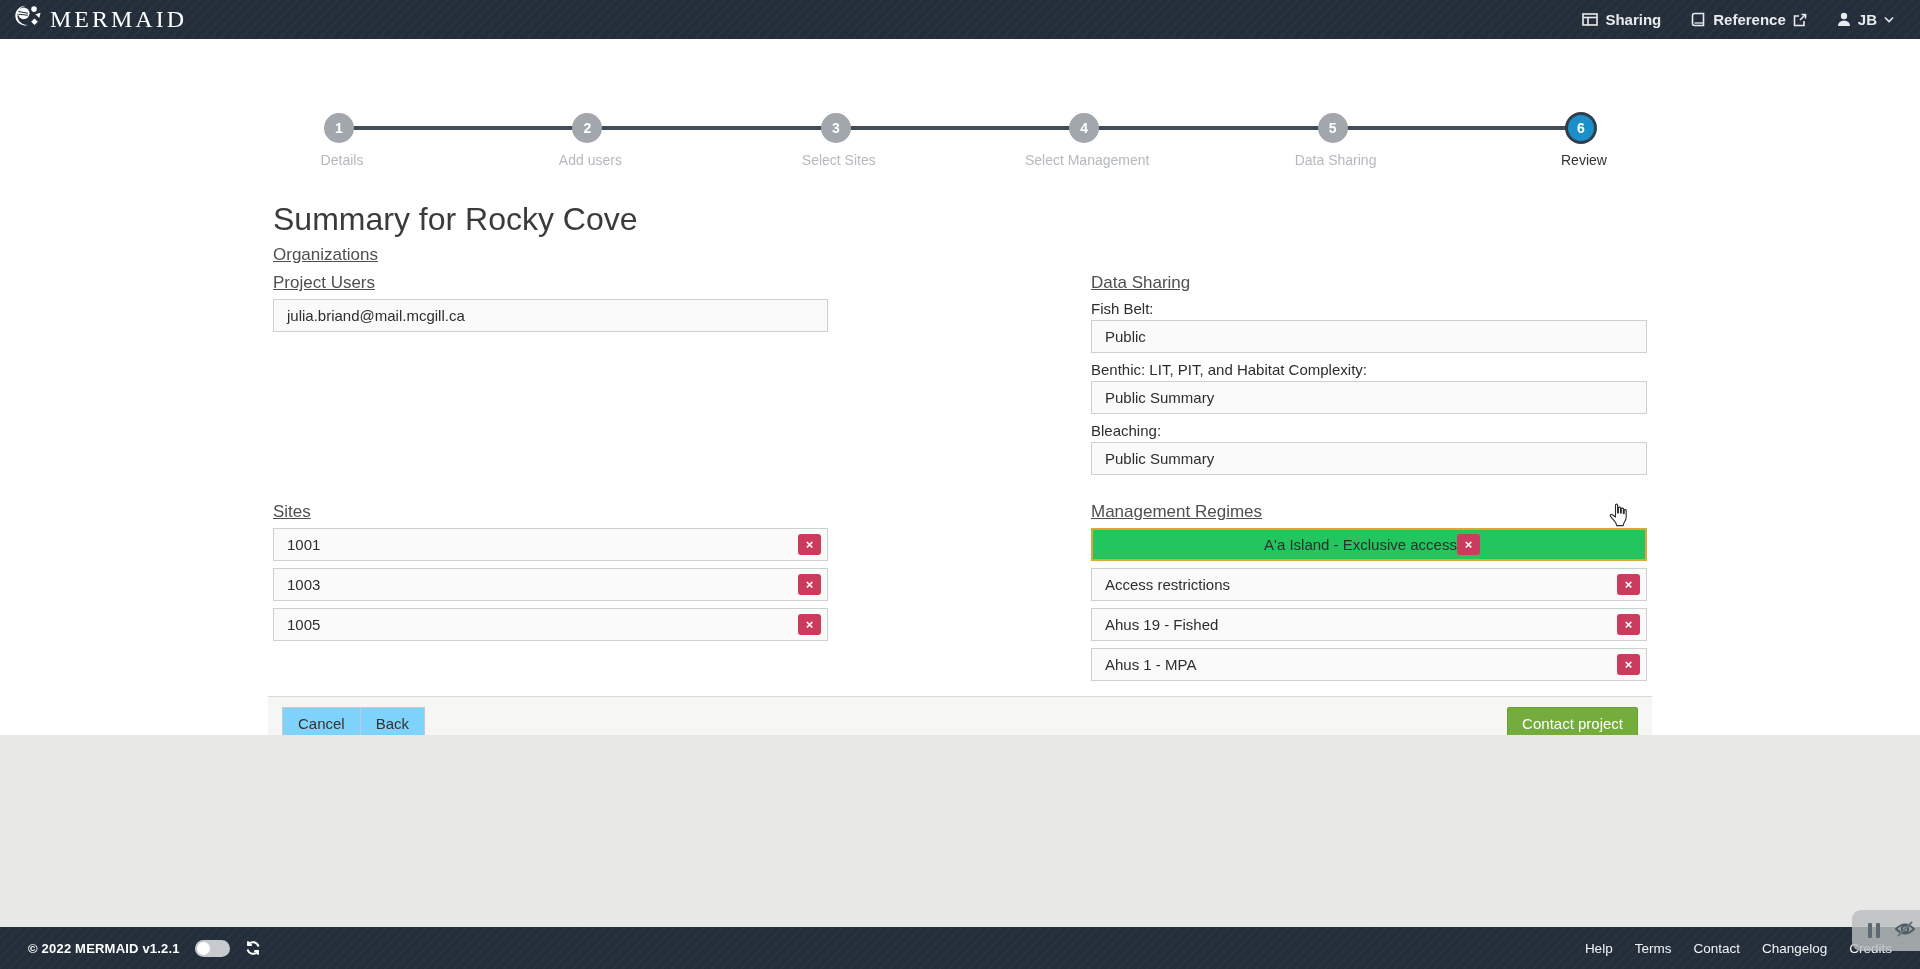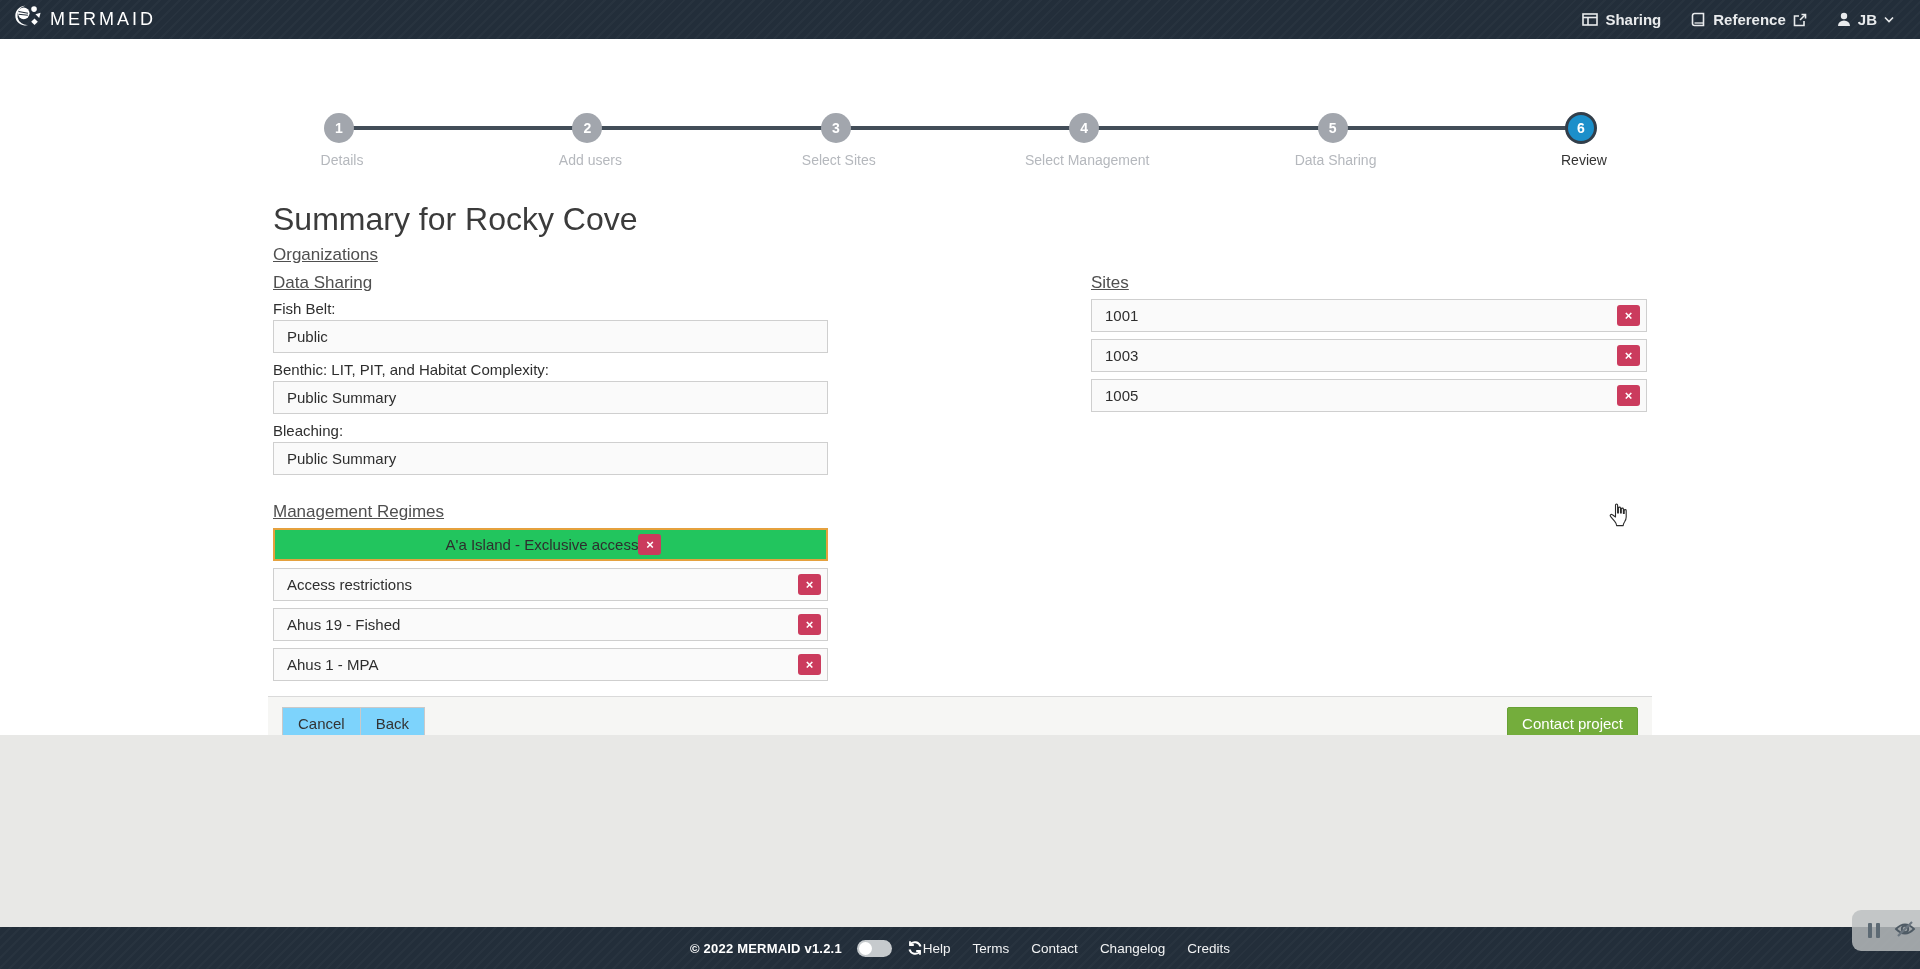--- a/index.html
+++ b/index.html
@@ -7,21 +7,21 @@
   body { font-family:"Liberation Sans", sans-serif; background:#e8e8e6; position:relative; color:#303030; }
 
   
   .topbar {
     height:39px; background:#232e3a;
     background-image:repeating-linear-gradient(135deg, rgba(255,255,255,0.025) 0 2px, transparent 2px 7px);
     display:flex; align-items:center; justify-content:space-between;
     padding:0 26px 0 12px;
   }
   .brand { display:flex; align-items:center; gap:8px; color:#fff; cursor:pointer; }
-  .brand-text { font-size:18px; letter-spacing:3px; font-weight:500; }
+  .brand-text { font-size:24px; letter-spacing:3px; font-weight:500;font-family:Liberation Serif, serif; }
   .topnav { display:flex; align-items:center; gap:30px; }
   .nav-item { display:flex; align-items:center; gap:7px; color:#e9ebed; font-size:15px; font-weight:700; cursor:pointer; text-decoration:none; }
   .nav-item svg { display:block; }
 
   
   .content { background:#ffffff; height:696px; overflow:hidden; }
   .container { width:1374px; margin:0 auto; padding-top:74px; }
   .graygap { height:192px; background:#e8e8e6; }
 
   
@@ -76,21 +76,21 @@
   .btn + .btn { margin-left:-1px; }
   .btn-create {
     background:#74ad3c; border:1px solid #68a135; color:#fff; border-radius:2px; padding:6px 14px; height:32px;
     font-size:15px; cursor:pointer; font-family:"Liberation Sans", sans-serif;
   }
 
   
   .footer {
     position:absolute; left:0; bottom:0; width:1920px; height:42px; background:#232e3a;
     background-image:repeating-linear-gradient(135deg, rgba(255,255,255,0.025) 0 2px, transparent 2px 7px);
-    display:flex; align-items:center; justify-content:center; padding:12px 28px; color:#fff;
+    display:flex; align-items:center; justify-content:space-between; padding:12px 28px; color:#fff;
   }
   .foot-left { display:flex; align-items:center; gap:15px; }
   .copyright { font-size:13px; font-weight:700; letter-spacing:.2px; }
   .toggle { width:35px; height:17px; border-radius:9px; background:#c6cacd; position:relative; cursor:pointer; }
   .toggle .knob { position:absolute; left:2px; top:2px; width:13px; height:13px; border-radius:50%; background:#fff; }
   .refresh { color:#fff; cursor:pointer; display:flex; }
   .foot-links { display:flex; align-items:center; gap:22px; }
   .foot-link { color:#f2f3f4; font-size:13.5px; text-decoration:none; cursor:pointer; }
 
   
@@ -194,20 +194,26 @@
         <span class="circle">6</span>
         <span class="slabel">Review</span>
       </li>
     </ol>
 
     <h1 class="page-title">Summary for Rocky Cove</h1>
     <h2 class="sec org">Organizations</h2>
 
     <div class="grid">
 
+      <section class="colsec">
+        <h2 class="sec">Project Users</h2>
+        <div class="boxrow plain">
+          <span>julia.briand@mail.mcgill.ca</span>
+        </div>
+      </section>
 
       <section class="colsec">
         <h2 class="sec">Data Sharing</h2>
         <div>
           <div class="field-label">Fish Belt:</div>
           <div class="boxrow plain">
             <span>Public</span>
           </div>
         </div>
         <div>

